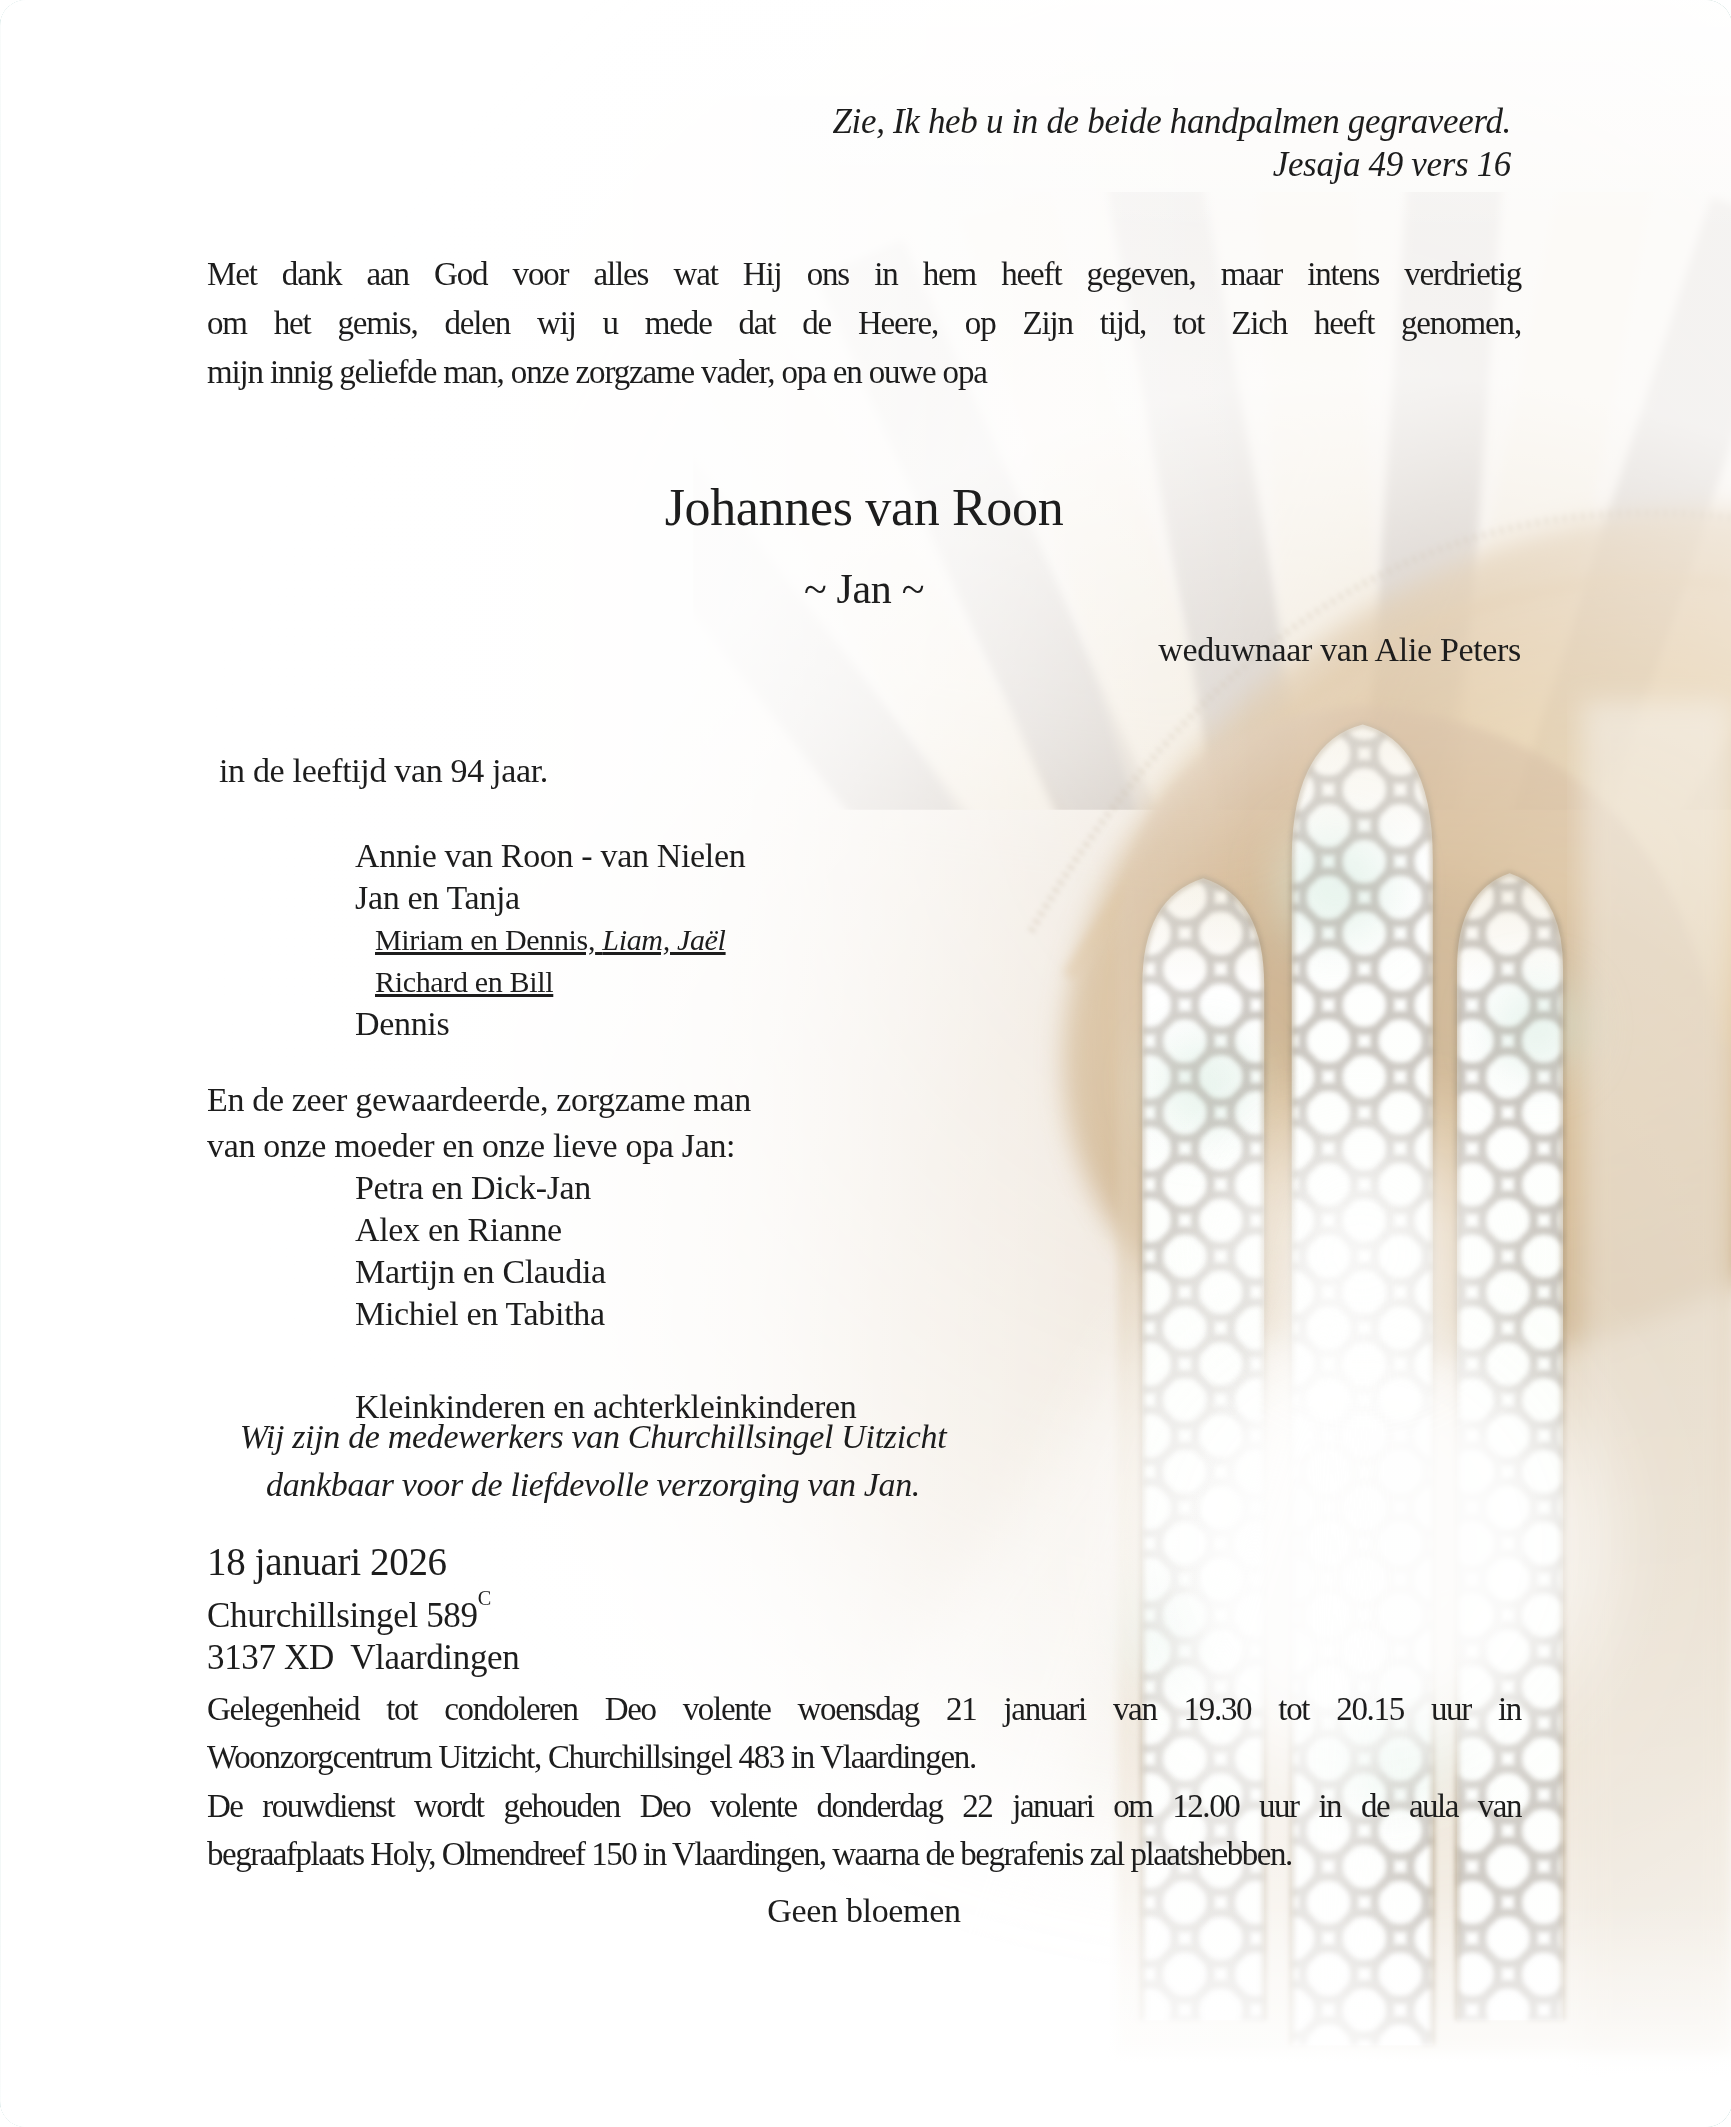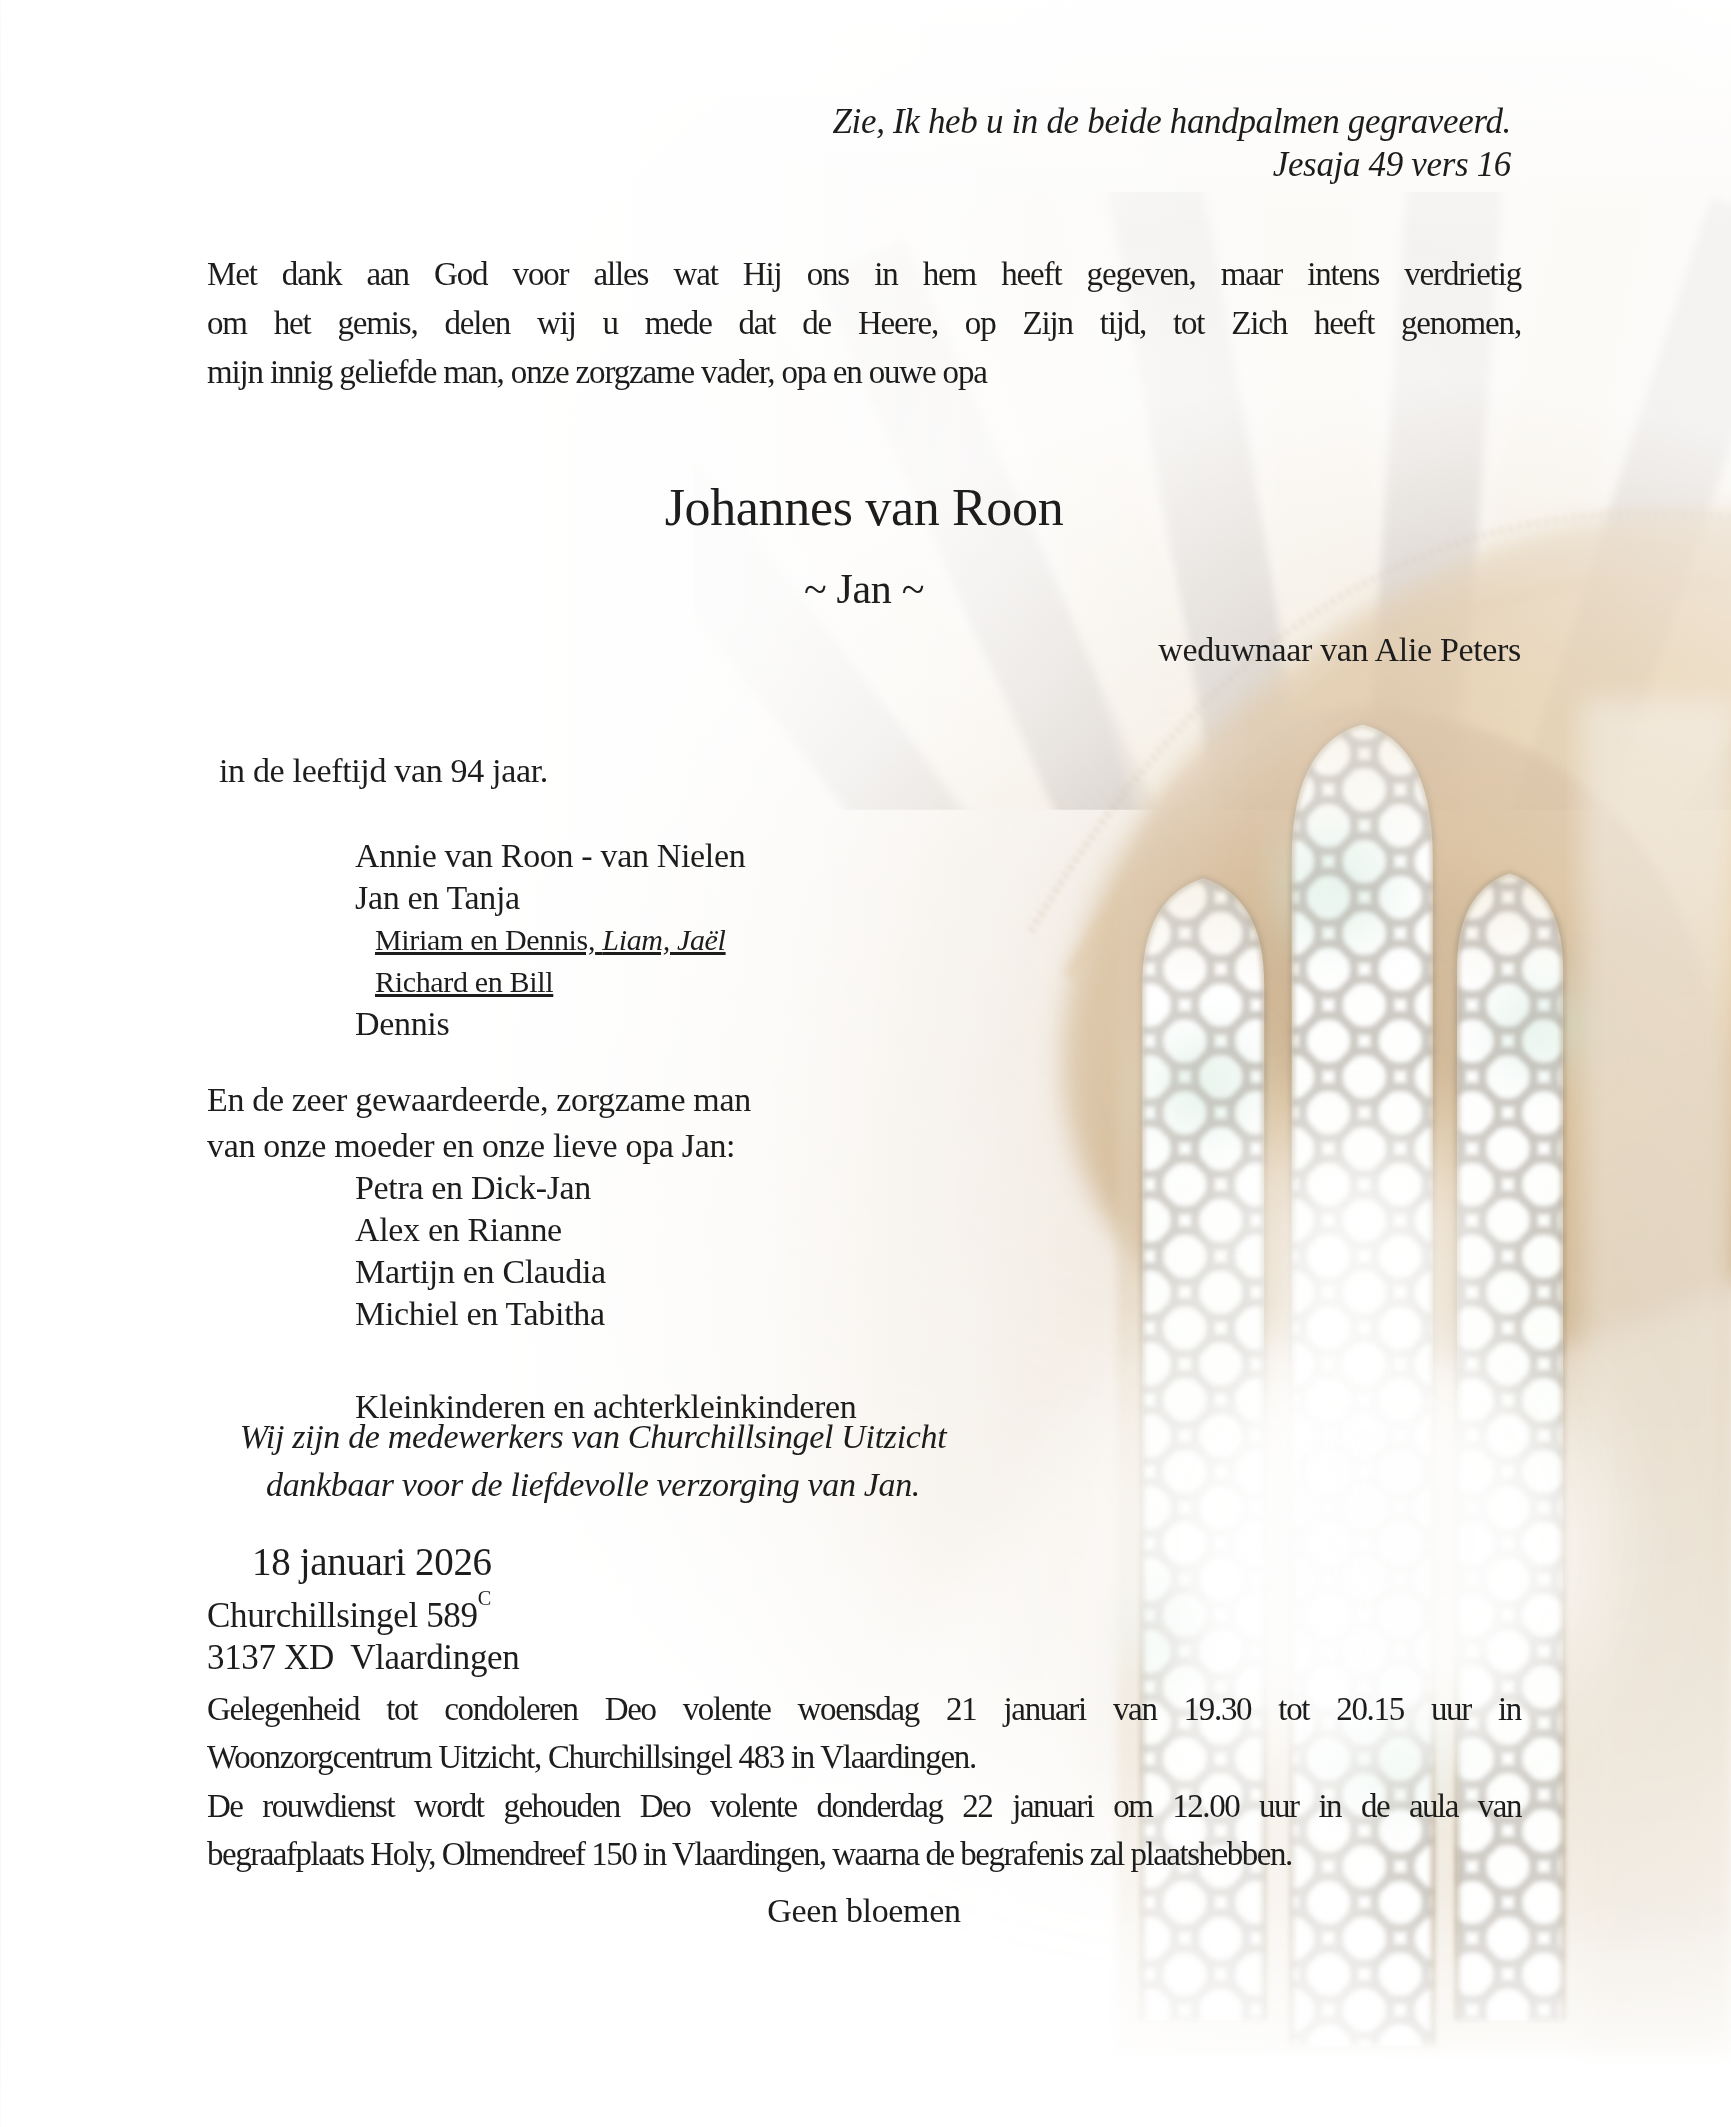--- a/index.html
+++ b/index.html
@@ -1,39 +1,40 @@
 <!DOCTYPE html>
 <html style="font-size:13.4px"><head>
 <meta charset="utf-8">
 <style>
   html,body { margin:0; padding:0; background:#ffffff; }
   .page {
     position:relative; width:1732px; height:2127px; overflow:hidden;
     background:#0f766e; color:#1d1d1d;
     font-family:"Liberation Serif","DejaVu Serif",serif;
     letter-spacing:-0.025em;
+    border-radius:26px;
   }
   .bg { position:absolute; left:0; top:0; width:1732px; height:2127px; }
   .tb { position:absolute; }
   .jl { text-align:justify; text-align-last:justify; }
   #quote { left:207px; top:100px; width:1304px; text-align:right; font-style:italic; font-size:35px; line-height:43px; }
   #intro { left:207px; top:250px; width:1314px; font-size:33px; line-height:49px; letter-spacing:-0.035em; }
   #name     { left:207px; top:478px; width:1314px; text-align:center; font-size:52px; line-height:60px; }
   #nick     { left:207px; top:564px; width:1314px; text-align:center; font-size:42px; line-height:50px; }
   #widower  { left:207px; top:628px; width:1314px; text-align:right; font-size:34px; line-height:43px; }
   #age      { left:207px; top:749px; font-size:34px; line-height:43px;margin-left:12px; }
   #children { left:355px; top:835px; font-size:34px; line-height:42px; }
   #children .sub { font-size:30px; padding-left:20px;text-decoration:underline; }
   .it { font-style:italic; }
   #stepintro { left:207px; top:1077px; font-size:34px; line-height:46px; }
   #stepchildren { left:355px; top:1167px; font-size:34px; line-height:42px; }
   #grandchildren { left:355px; top:1346px; font-size:34px; line-height:42px;margin-top:40px; }
   #caregivers { left:209px; top:1413px; width:768px; text-align:center; font-style:italic; font-size:34px; line-height:48px; }
   #dateblock { left:207px; top:1538px; }
-  #dateline { font-size:39px; line-height:48px;margin-left:45px; }
+  #dateline { font-size:39px; line-height:48px; }
   #street   { font-size:35px; line-height:43px; }
   #street sup { font-size:0.58em; position:relative; top:-0.42em; }
   #postal   { font-size:35px; line-height:42px; white-space:pre-wrap; }
   #condolence { left:207px; top:1685px; width:1314px; font-size:33px; line-height:48px; letter-spacing:-0.04em; }
   #service    { left:207px; top:1782px; width:1314px; font-size:33px; line-height:48px; letter-spacing:-0.045em; }
   #flowers    { left:207px; top:1889px; width:1314px; text-align:center; font-size:34px; line-height:43px; }
   #livestream { left:207px; top:1945px; width:1314px; text-align:center; font-size:34px; line-height:47px; }
 </style>
 </head>
 <body>

